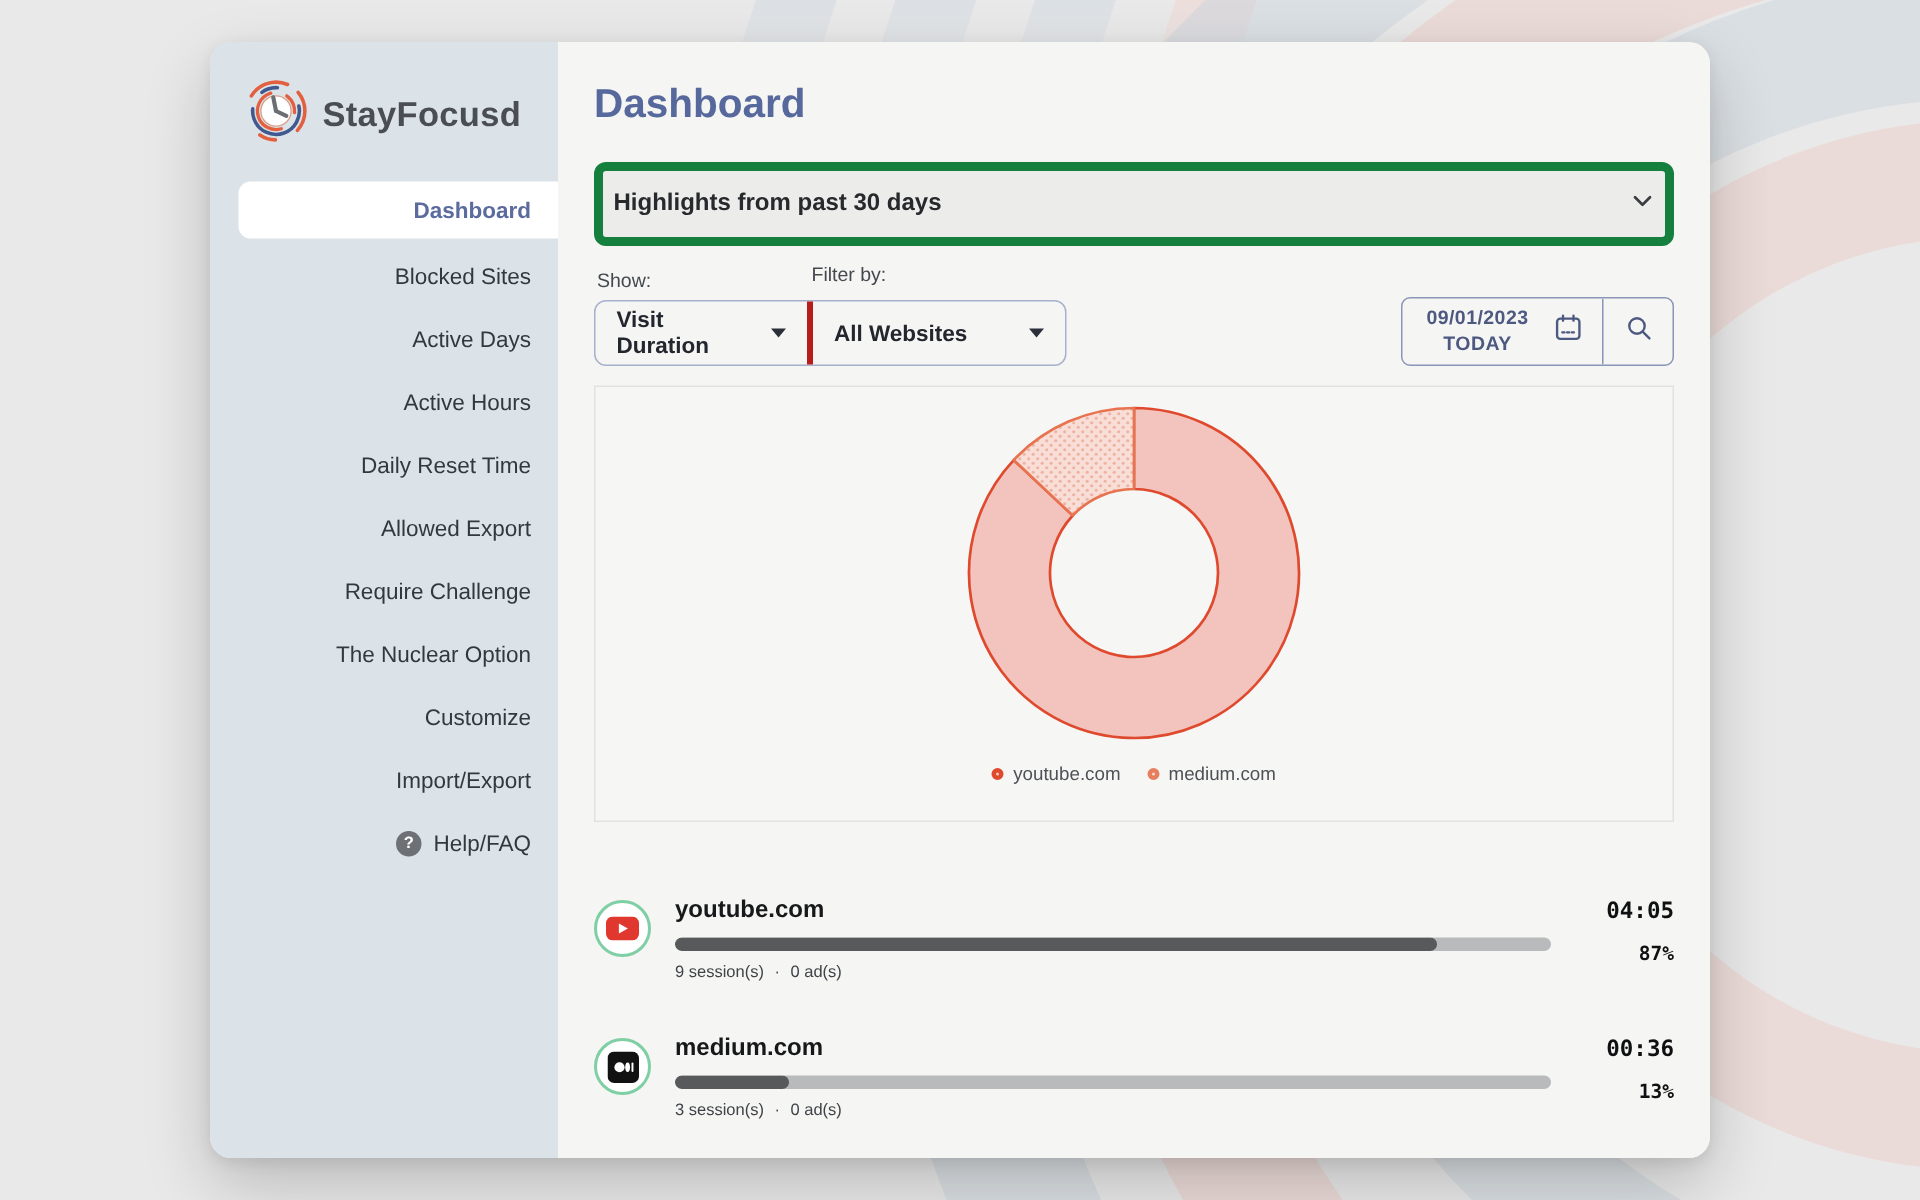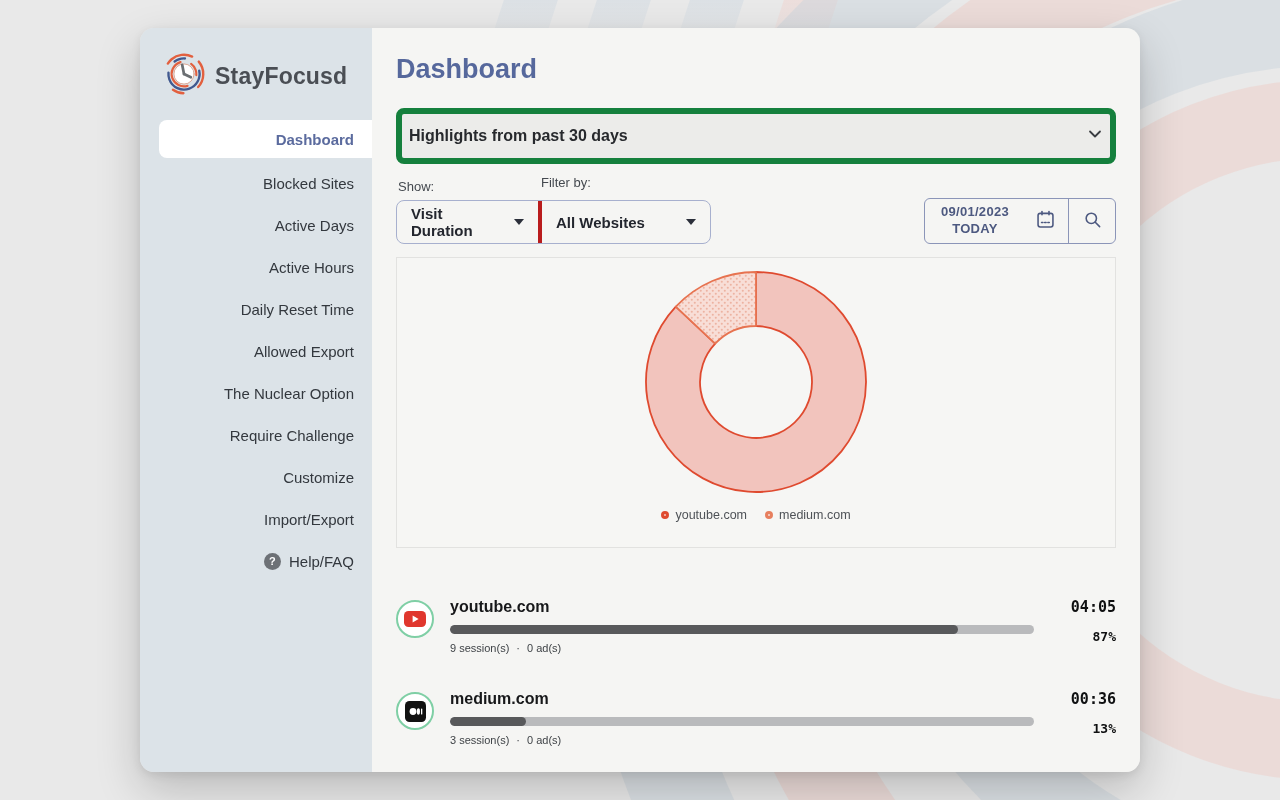--- a/index.html
+++ b/index.html
@@ -50,21 +50,21 @@
   .dd { display:flex; align-items:center; justify-content:space-between; height:42px;
         padding:0 14px; font-size:15px; font-weight:700; color:#23262e; cursor:pointer; }
   .dd-1 { width:141px; }
   .dd-2 { width:172px; border-left:4px solid #b91c1c; }
   .caret { width:0; height:0; border-left:5px solid transparent; border-right:5px solid transparent;
            border-top:6px solid #2b2f3a; margin-left:10px; }
   .spacer { flex:1; }
 
   .date-group { display:flex; align-items:stretch; border:1px solid #8b95b8; border-radius:6px;
                 height:46px; overflow:hidden; }
-  .date-btn { display:flex; align-items:center; gap:26px; padding:0 12px 0 16px; cursor:pointer; }
+  .date-btn { display:flex; align-items:center; gap:16px; padding:0 12px 0 16px; cursor:pointer; }
   .date-text { font-size:13px; font-weight:600; color:#4d5980; text-align:center; line-height:1.3;
                letter-spacing:0.3px; }
   .search-btn { width:47px; display:flex; align-items:center; justify-content:center;
                 border-left:1px solid #8b95b8; cursor:pointer; }
 
   
   .chart-panel { margin-top:13px; height:291px; background:#f6f6f4; border:1px solid #e2e2e0;
                  display:flex; flex-direction:column; align-items:center; }
   .donut-wrap { margin-top:4px; }
   .legend { display:flex; gap:18px; align-items:center; margin-top:-2px; }
@@ -135,24 +135,24 @@
           <div class="side-item">
             <span>Active Hours</span>
           </div>
           <div class="side-item">
             <span>Daily Reset Time</span>
           </div>
           <div class="side-item">
             <span>Allowed Export</span>
           </div>
           <div class="side-item">
+            <span>Require Challenge</span>
+          </div>
+          <div class="side-item">
             <span>The Nuclear Option</span>
-          </div>
-          <div class="side-item">
-            <span>Require Challenge</span>
           </div>
           <div class="side-item">
             <span>Customize</span>
           </div>
           <div class="side-item">
             <span>Import/Export</span>
           </div>
           <div class="side-item">
             <span class="help-badge">?</span>
             <span>Help/FAQ</span>

